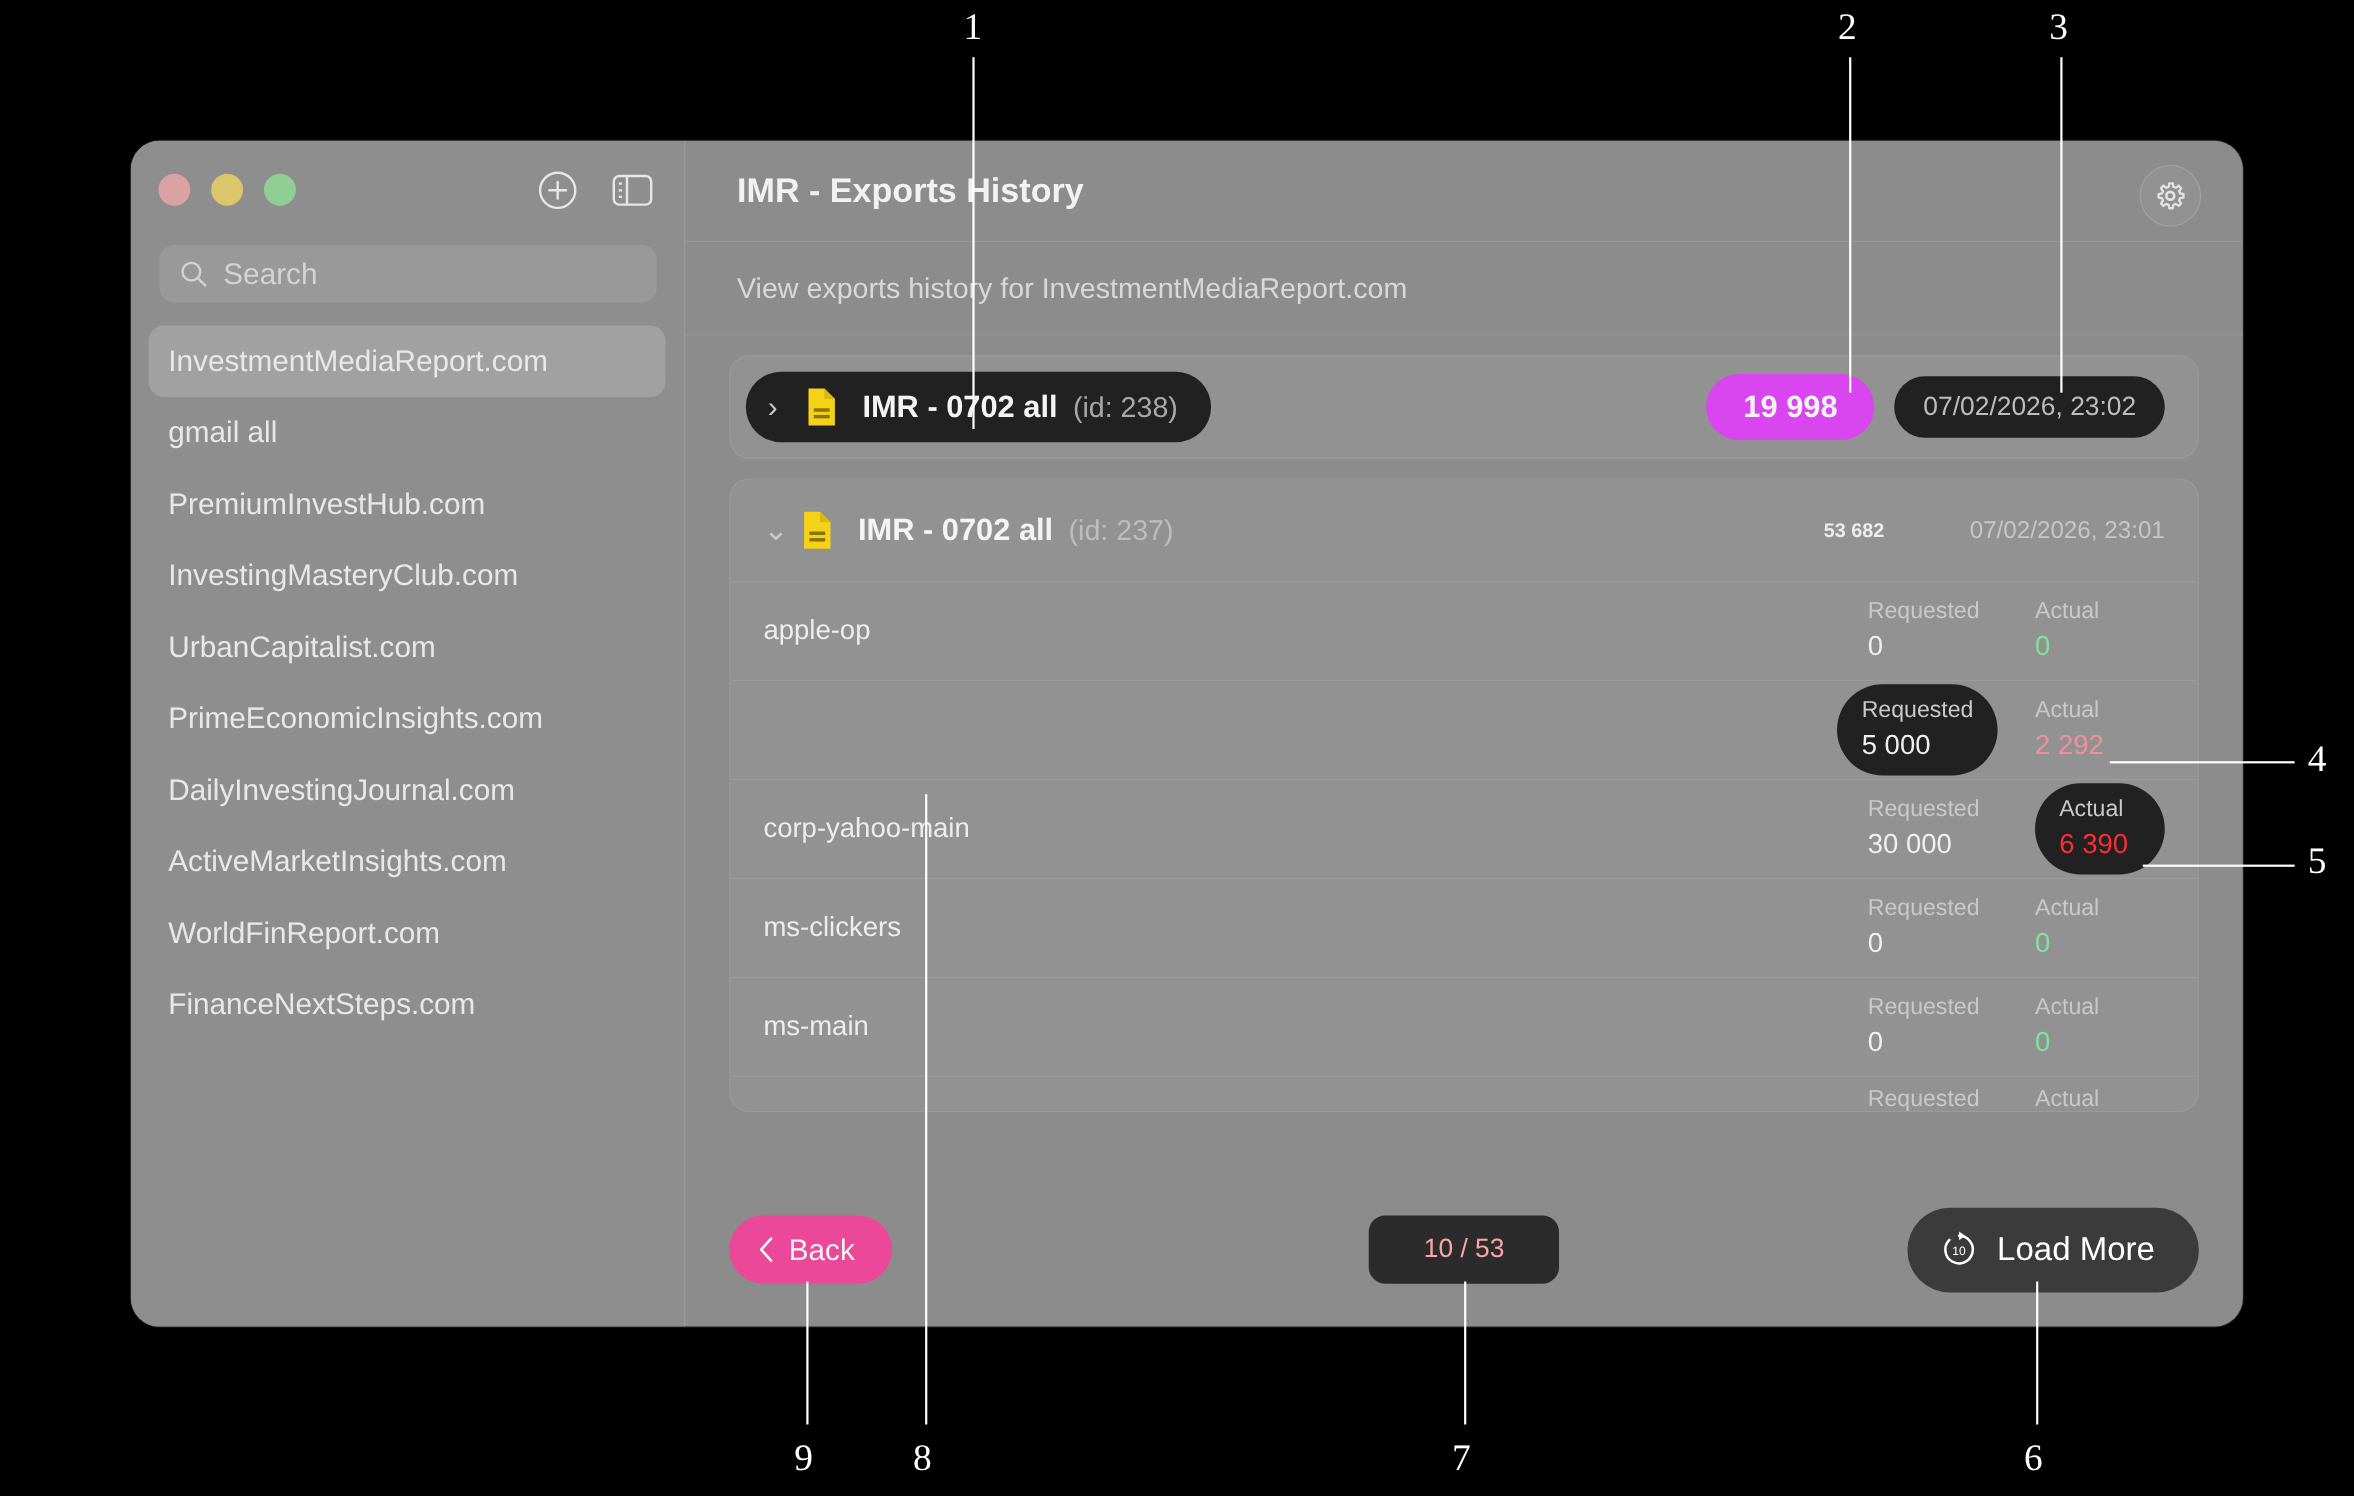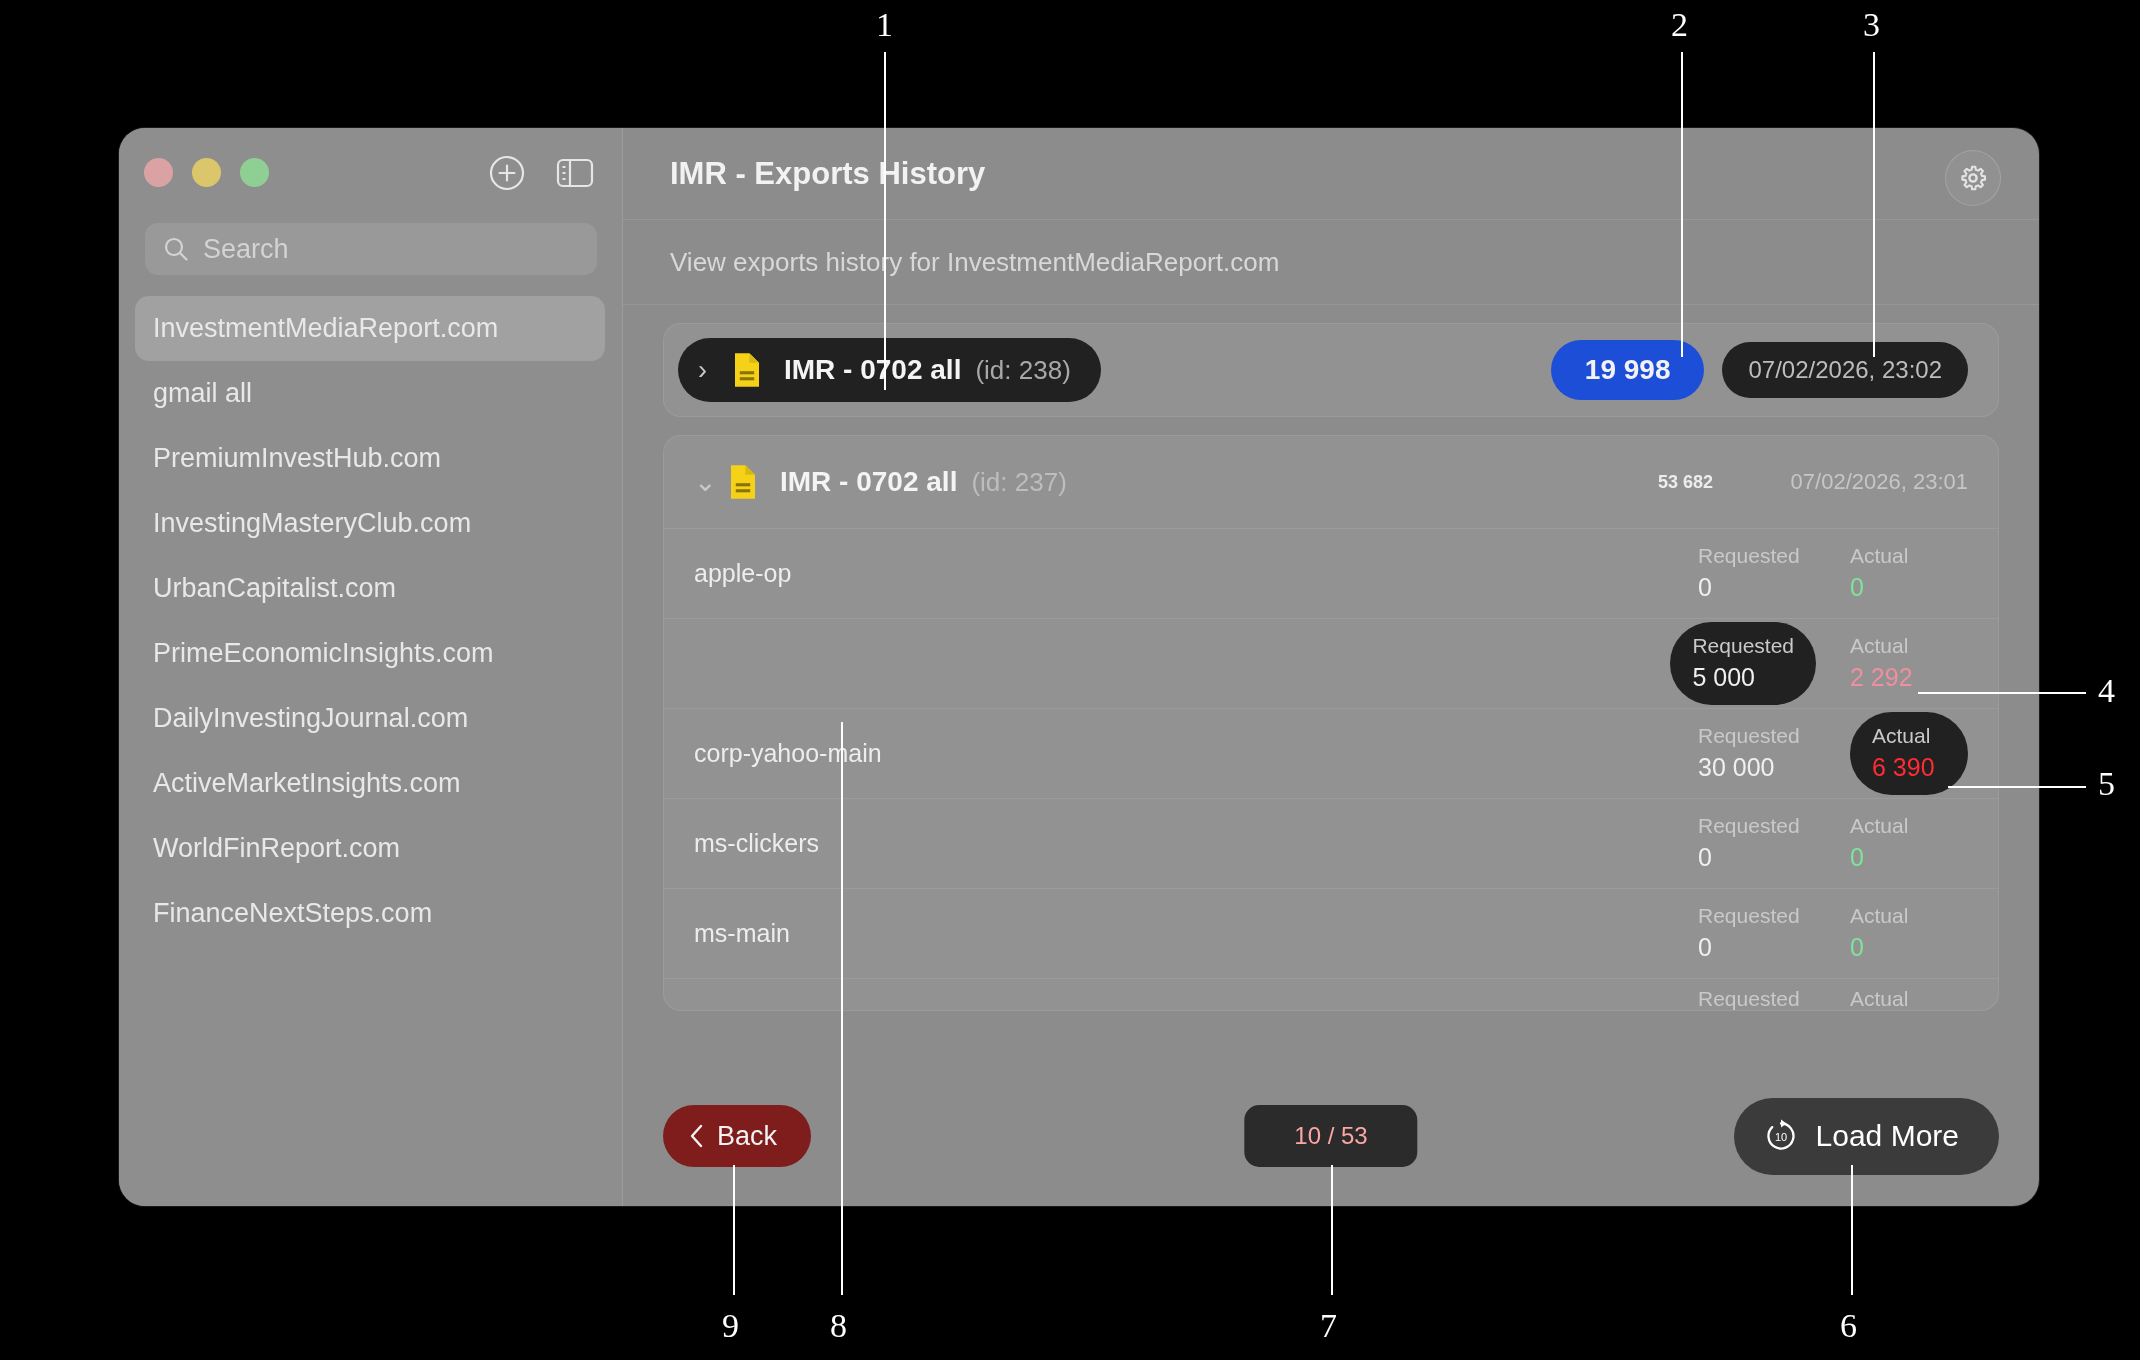--- a/index.html
+++ b/index.html
@@ -118,21 +118,21 @@
   .exp-count { color: #ededed; font-size: 18px; font-weight: 600; }
   .exp-date { color: #c6c6c6; font-size: 22px; margin-left: 40px; min-width: 215px; text-align: right; }
   .export-head.row1 { padding-left: 14px; }
   .head-pill {
     display: flex; align-items: center;
     background: #212121; border-radius: 999px;
     padding: 14px 30px 14px 20px;
   }
   .head-pill .exp-id { color: #a8a8a8; }
   .badge-count {
-    background: #1d4ed8; border-radius: 999px;
+    background: #d946ef; border-radius: 999px;
     padding: 14px 34px; color: #f2f2f2;
     font-size: 28px; font-weight: 600;
   }
   .badge-date {
     background: #212121; border-radius: 999px;
     padding: 14px 26px; color: #bdbdbd;
     font-size: 24px; margin-left: 18px;
   }
 
   
@@ -162,21 +162,21 @@
   }
   .detail-row.clipped { height: 32px; overflow: hidden; align-items: flex-start; padding-top: 6px; }
 
   
   #footer {
     position: absolute; left: 0; right: 0; bottom: 0; height: 140px;
     display: flex; align-items: center;
   }
   #back-btn {
     position: absolute; left: 40px;
-    background: #7f1d1d; border-radius: 999px;
+    background: #ec4899; border-radius: 999px;
     height: 62px; padding: 0 34px 0 26px;
     display: flex; align-items: center; gap: 12px;
     color: #f2f2f2; font-size: 27px;
   }
   #page-indicator {
     position: absolute; left: 50%; transform: translateX(-50%);
     background: #2b2b2b; border-radius: 15px;
     height: 62px; padding: 0 50px;
     display: flex; align-items: center;
     color: #fca5a5; font-size: 24px;

